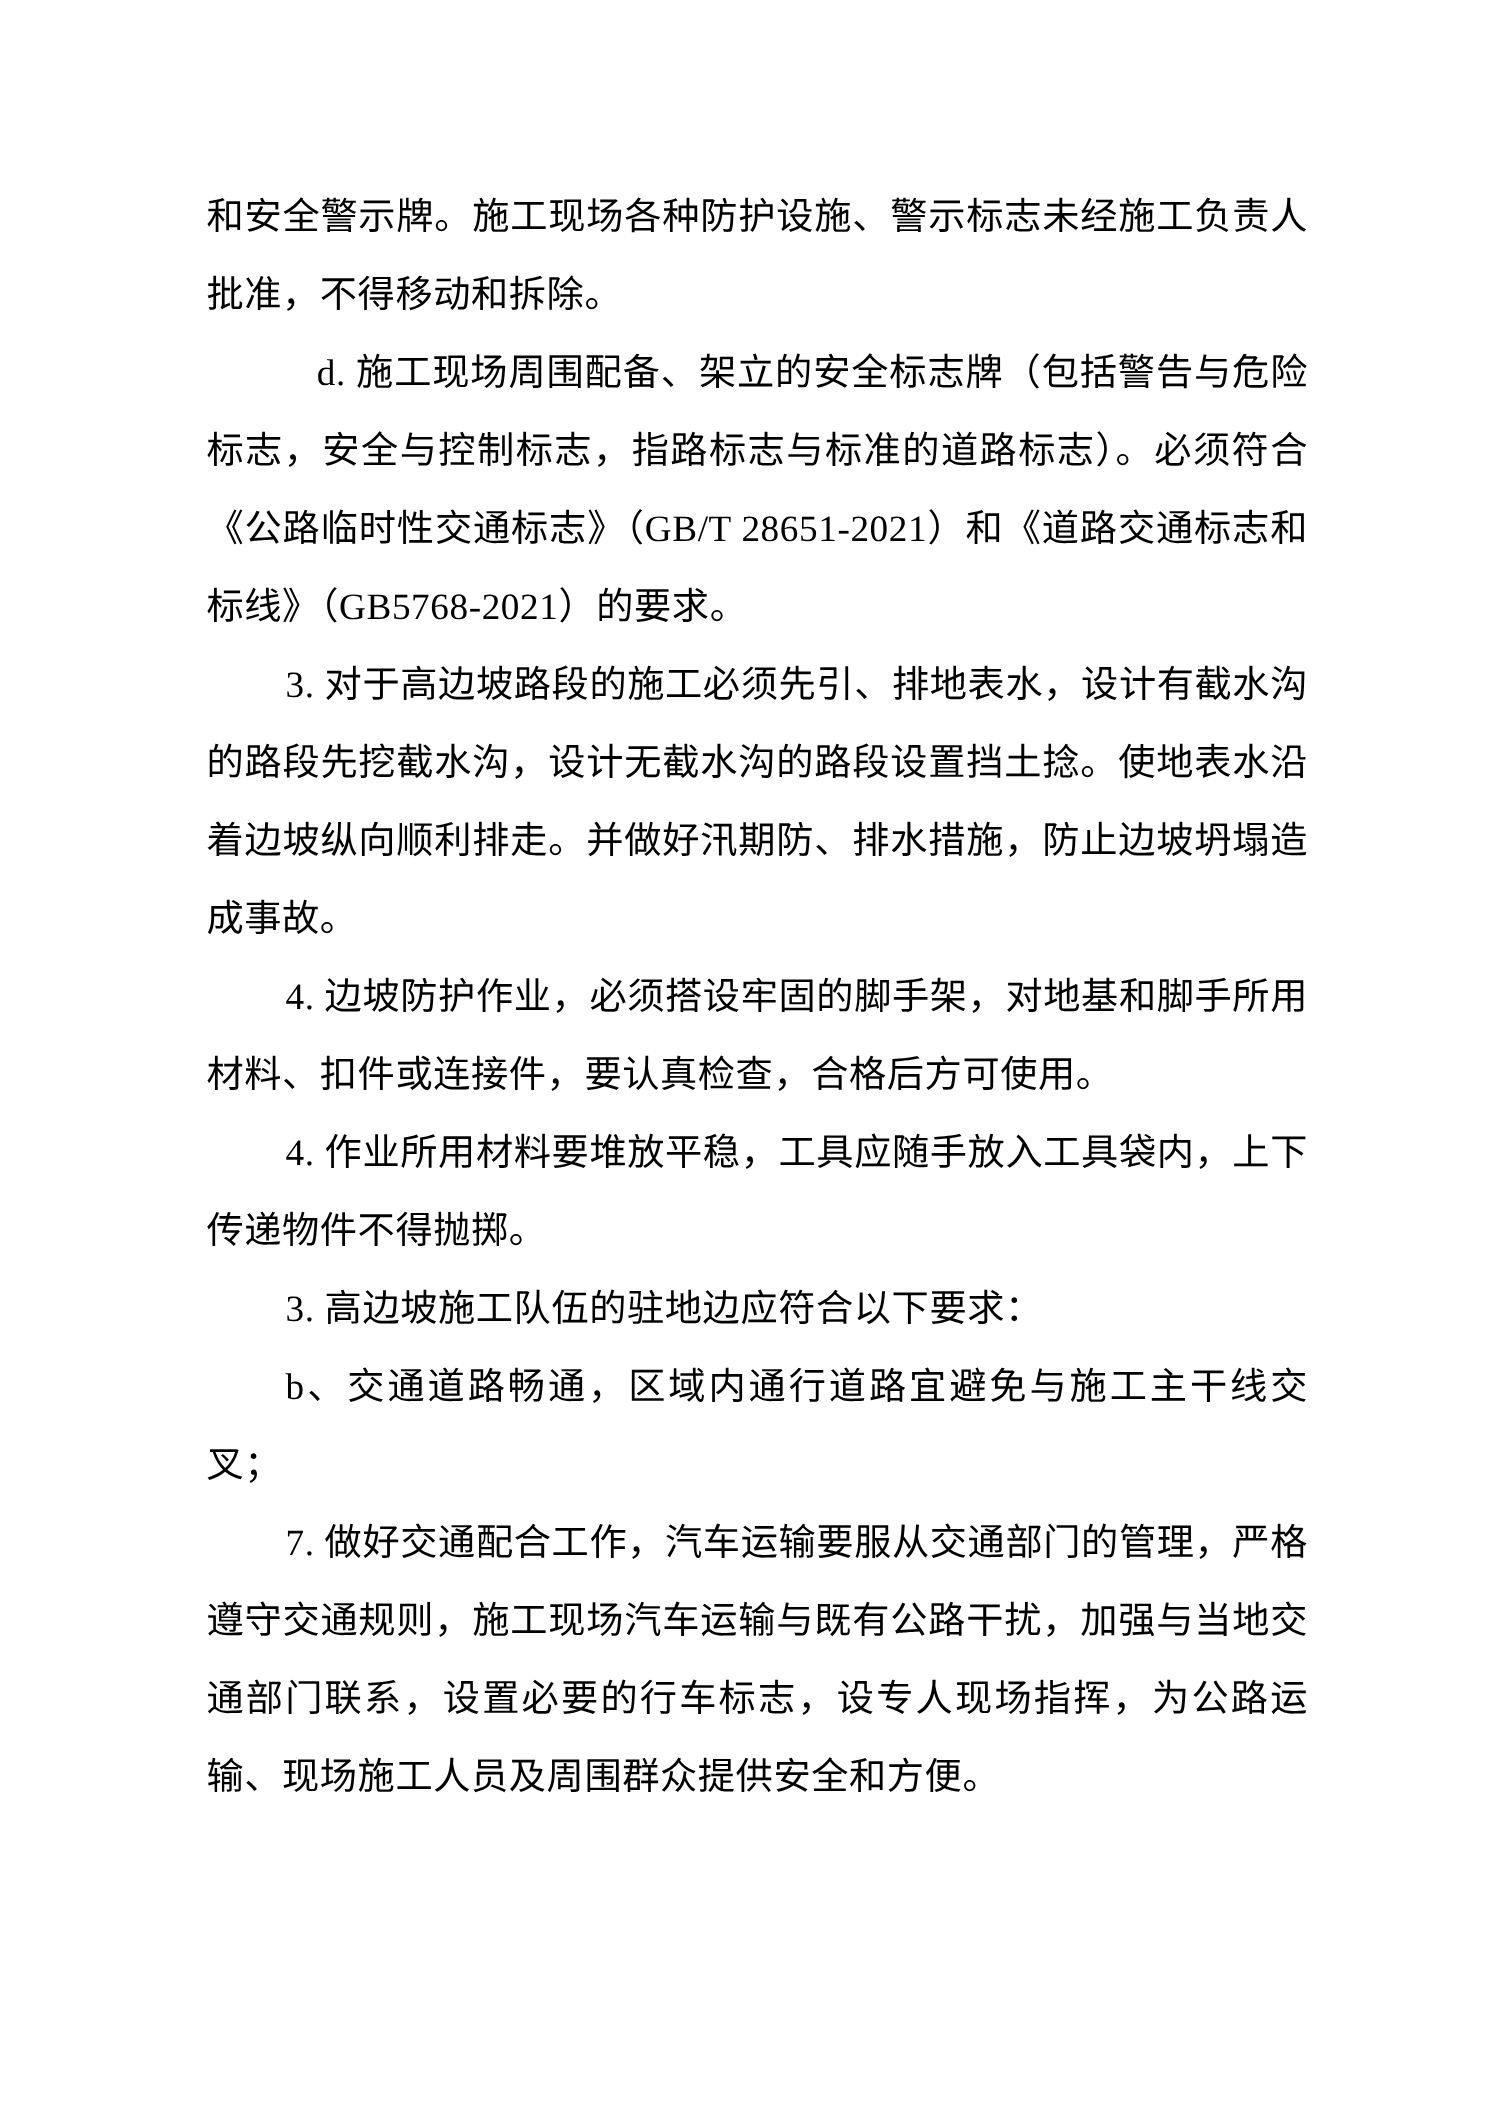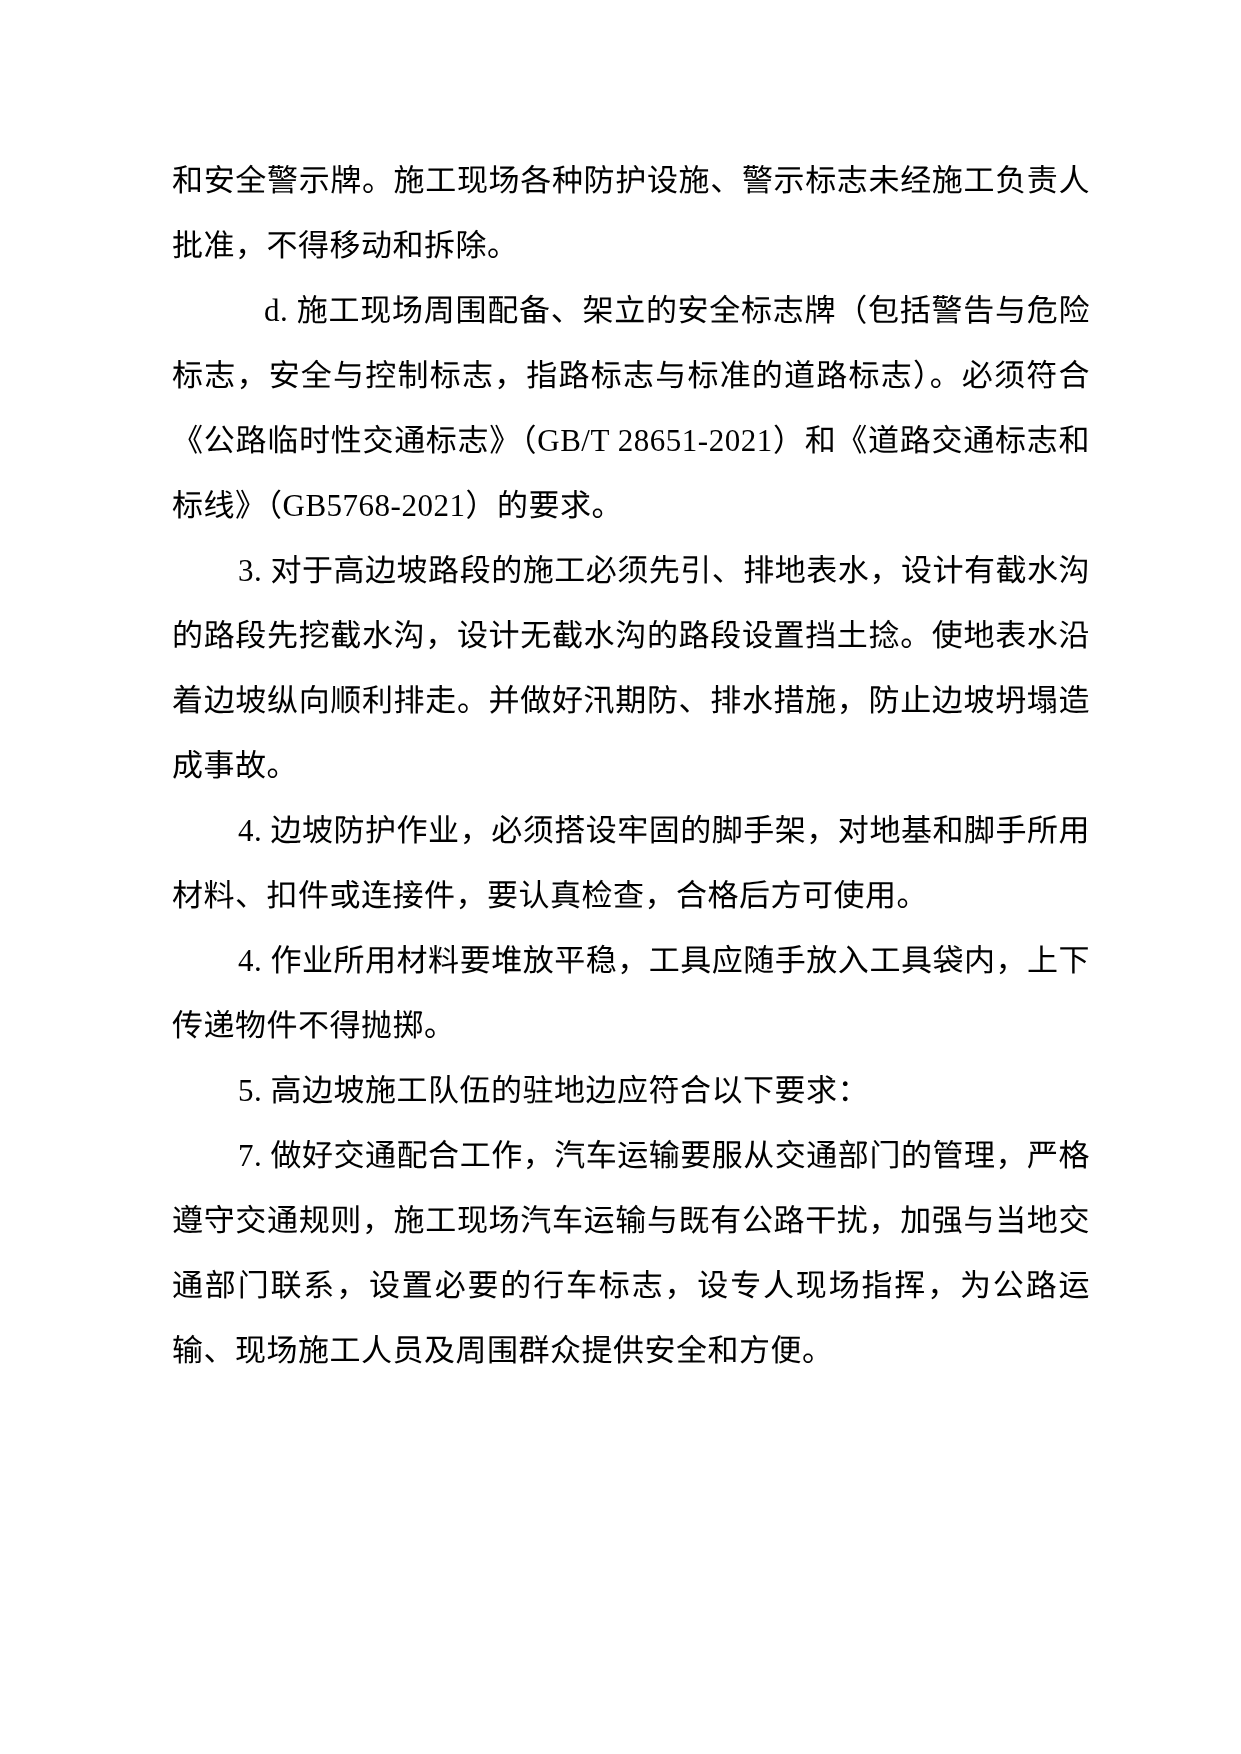--- a/index.html
+++ b/index.html
@@ -36,16 +36,17 @@
 </head>
 <body>
 
 <div class="page">
   <div class="doc-body">
       <p class="indent-none">和安全警示牌。施工现场各种防护设施、警示标志未经施工负责人批准，不得移动和拆除。</p>
       <p class="indent-deep">d. 施工现场周围配备、架立的安全标志牌（包括警告与危险标志，安全与控制标志，指路标志与标准的道路标志）。必须符合《公路临时性交通标志》（GB/T 28651-2021）和《道路交通标志和标线》（GB5768-2021）的要求。</p>
       <p class="indent-normal">3. 对于高边坡路段的施工必须先引、排地表水，设计有截水沟的路段先挖截水沟，设计无截水沟的路段设置挡土捻。使地表水沿着边坡纵向顺利排走。并做好汛期防、排水措施，防止边坡坍塌造成事故。</p>
       <p class="indent-normal">4. 边坡防护作业，必须搭设牢固的脚手架，对地基和脚手所用材料、扣件或连接件，要认真检查，合格后方可使用。</p>
       <p class="indent-normal">4. 作业所用材料要堆放平稳，工具应随手放入工具袋内，上下传递物件不得抛掷。</p>
-      <p class="indent-normal">5. 高边坡施工队伍的驻地边应符合以下要求：</p>
+      <p class="indent-normal">3. 高边坡施工队伍的驻地边应符合以下要求：</p>
+      <p class="indent-normal">b、交通道路畅通，区域内通行道路宜避免与施工主干线交叉；</p>
       <p class="indent-normal">7. 做好交通配合工作，汽车运输要服从交通部门的管理，严格遵守交通规则，施工现场汽车运输与既有公路干扰，加强与当地交通部门联系，设置必要的行车标志，设专人现场指挥，为公路运输、现场施工人员及周围群众提供安全和方便。</p>
     </div>
 </div>
 
 </body></html>

